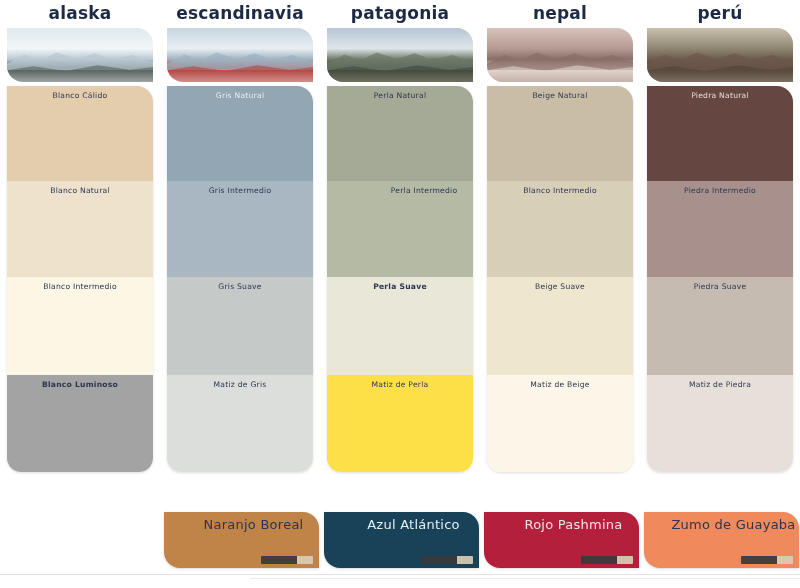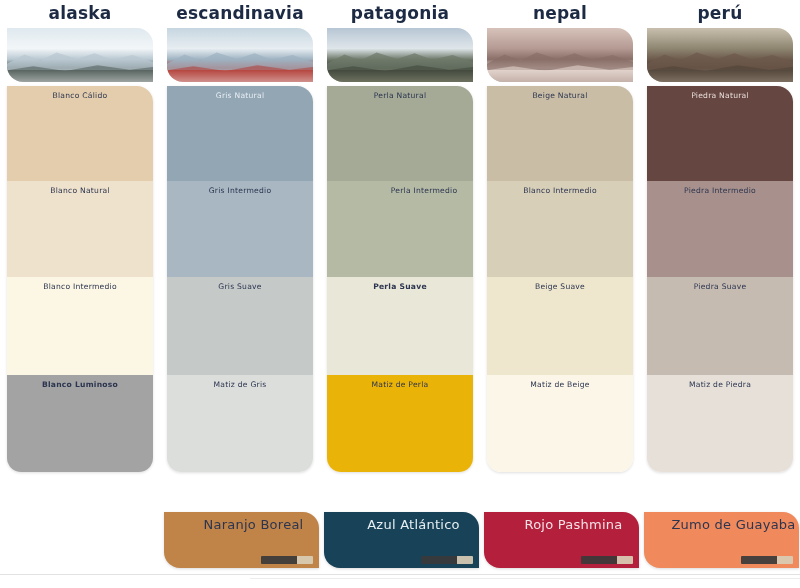--- a/index.html
+++ b/index.html
@@ -218,21 +218,21 @@
         <div class="swatch-stack">
           <div class="swatch" style="background: rgb(164, 170, 150); height: 95px;">
             <div class="swatch-label" style="color: rgb(44, 53, 80);">Perla Natural</div>
           </div>
           <div class="swatch" style="background: rgb(181, 186, 165); height: 96px;">
             <div class="swatch-label" style="color: rgb(44, 53, 80); padding-left: 24px;">Perla Intermedio</div>
           </div>
           <div class="swatch" style="background: rgb(233, 231, 215); height: 98px;">
             <div class="swatch-label" style="color: rgb(44, 53, 80); font-weight: bold;">Perla  Suave</div>
           </div>
-          <div class="swatch" style="background: #eab308; height: 97px;">
+          <div class="swatch" style="background: #fde047; height: 97px;">
             <div class="swatch-label" style="color: rgb(44, 53, 80);">Matiz de Perla</div>
           </div>
         </div>
       </div>
       <div class="family-col">
         <div class="family-title">nepal</div>
         <div class="family-photo">
           <div class="photo-inner" style="background: linear-gradient(rgb(215, 195, 187) 0%, rgb(180, 154, 146) 38%, rgb(138, 111, 104) 58%, rgb(229, 216, 210) 74%, rgb(158, 131, 121) 100%);"></div>
           <div style="position: absolute; left: 0px; right: 0px; top: 38%; height: 40%; background: rgb(138, 111, 104); opacity: 0.75; clip-path: polygon(0% 70%, 12% 28%, 23% 55%, 34% 18%, 48% 48%, 60% 22%, 72% 52%, 86% 30%, 100% 62%, 100% 100%, 0% 100%);"></div>
           <div style="position: absolute; left: 0px; right: 0px; bottom: 0px; height: 42%; background: rgb(229, 216, 210); opacity: 0.55; clip-path: polygon(0% 48%, 18% 30%, 40% 52%, 62% 26%, 84% 46%, 100% 34%, 100% 100%, 0% 100%);"></div>

